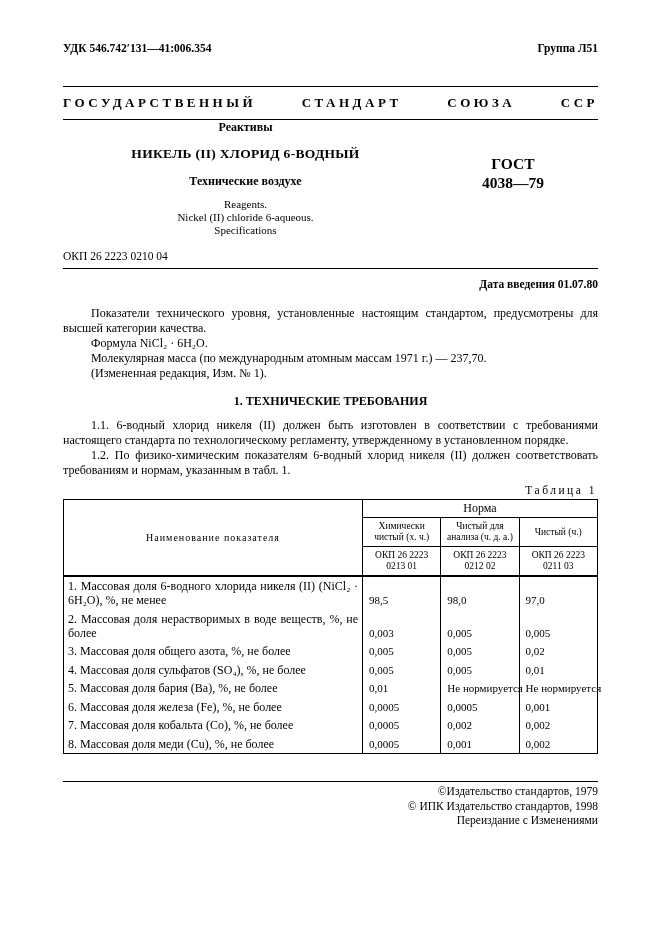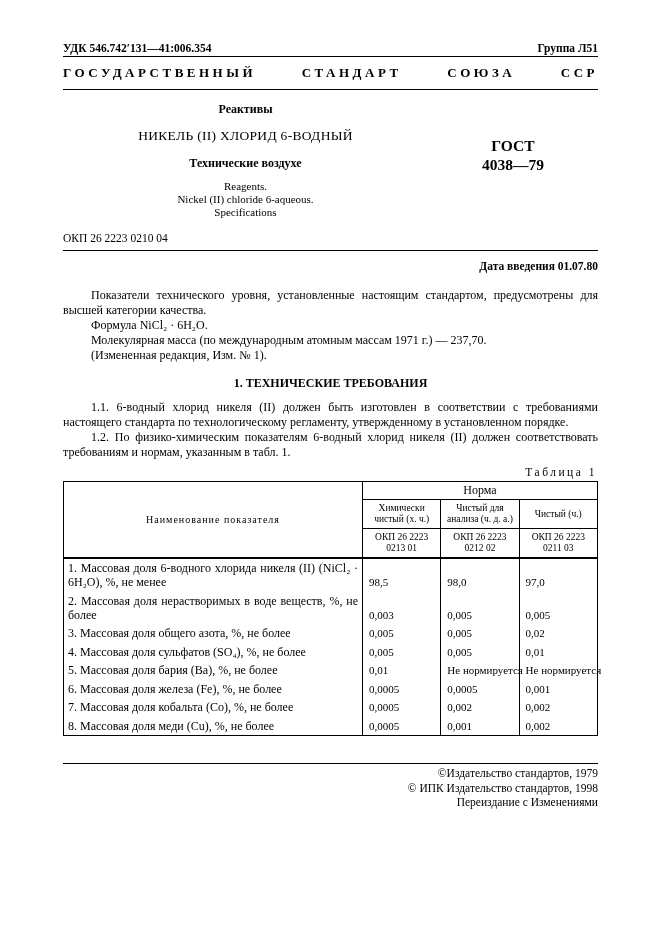--- a/index.html
+++ b/index.html
@@ -1,25 +1,25 @@
 <!DOCTYPE html>
 <html><head>
 <meta charset="utf-8">
 <style>
   *{margin:0;padding:0;box-sizing:border-box}
   html,body{background:#fff}
   body{width:661px;height:936px;color:#000;font-family:"Liberation Serif","DejaVu Serif",serif;font-size:12px;overflow:hidden}
   .page{padding:42px 63px 0}
-  .topline{display:flex;justify-content:space-between;font-weight:700;font-size:11.5px;margin-bottom:2px}
+  .topline{display:flex;justify-content:space-between;font-weight:700;font-size:11.5px;margin-bottom:32px}
   .banner{border-top:1px solid #000;border-bottom:1px solid #000;padding:8px 0}
   .banner-text{font-weight:700;font-size:13px;letter-spacing:3.5px;text-align:justify;text-align-last:justify}
-  .title-area{display:flex;align-items:flex-start;margin-top:12px}
+  .title-area{display:flex;align-items:flex-start;}
   .title-left{width:365px;text-align:center}
   .t-cat{font-weight:700;font-size:12px}
-  .t-main{font-weight:400;font-size:13.5px;margin-top:11px;letter-spacing:.3px}
+  .t-main{font-weight:700;font-size:13.5px;margin-top:11px;letter-spacing:.3px}
   .t-sub{font-weight:700;font-size:12px;margin-top:12px}
   .t-en{font-size:11px;line-height:13px;margin-top:9px}
   .gost-box{flex:1;text-align:center;font-weight:700;font-size:15.5px;line-height:19px;padding-top:34px}
   .okp{font-size:11.5px;margin-top:13px;padding-bottom:6px}
   .rule{border-top:1.5px solid #000;height:0}
   .date-line{text-align:right;font-weight:700;font-size:11.5px;margin-top:9px;margin-bottom:16px}
   .para{line-height:15px;text-align:justify;text-indent:28px}
   .para.bold{font-weight:400}
   .sec-heading{text-align:center;font-weight:700;font-size:12px;margin-top:13px;margin-bottom:9px}
   .tbl-caption{text-align:right;font-size:11.5px;letter-spacing:2.5px;margin:6px 1px 3px}

